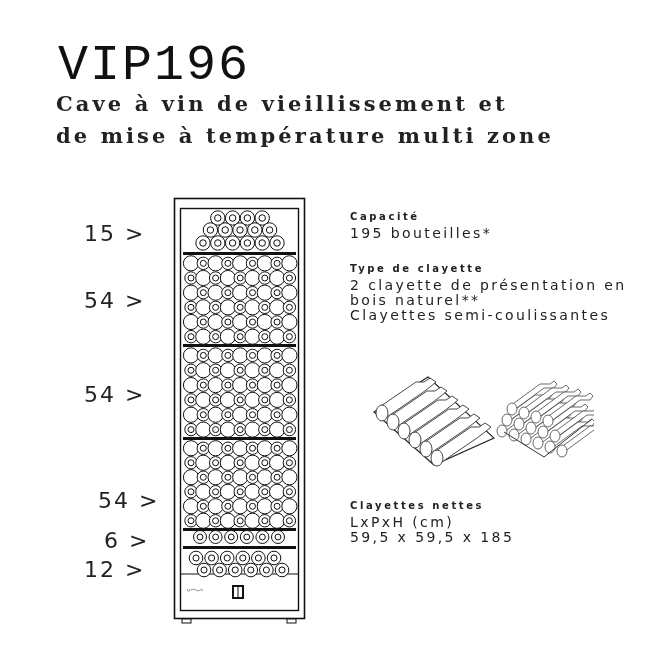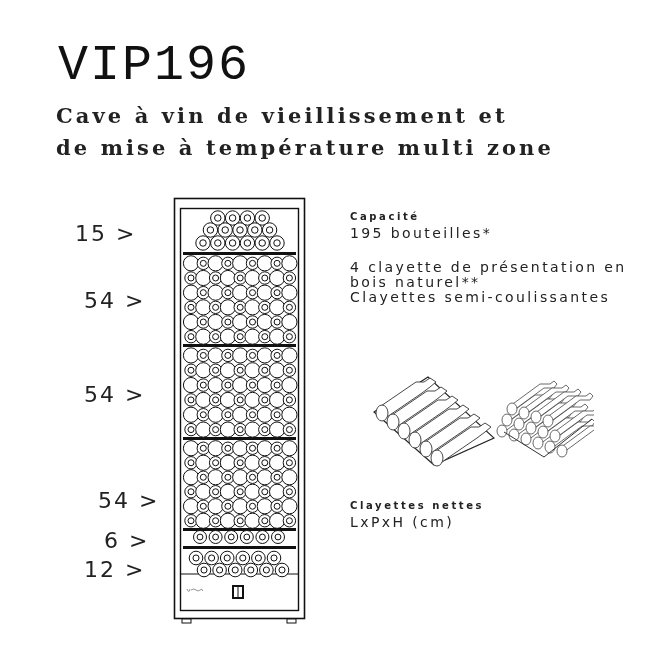--- a/index.html
+++ b/index.html
@@ -5,21 +5,21 @@
     html, body { margin: 0; padding: 0; background: #ffffff; }
     body { width: 650px; height: 650px; position: relative; overflow: hidden; color: #111; }
     .title {
       position: absolute; left: 58px; top: 22px;
       font-family: Liberation Mono, monospace;
       font-size: 50px; line-height: 56px; font-weight: normal; color: #111;
       letter-spacing: 2px;
       margin-top: 16px;
     }
     .subtitle {
-      position: absolute; left: 56px; top: 100px;
+      position: absolute; left: 56px; top: 88px;
       font-family: "DejaVu Serif", "Liberation Serif", serif;
       font-size: 21px; line-height: 32px; font-weight: bold; color: #222;
       letter-spacing: 3.1px;
     }
     .subtitle div { white-space: nowrap; }
     .count-label {
       position: absolute;
       font-family: "DejaVu Sans", "Liberation Sans", sans-serif;
       font-size: 22px; line-height: 24px; color: #222; letter-spacing: 2px;
       white-space: nowrap;
@@ -42,21 +42,21 @@
 </head>
 <body>
 
 <div class="title">VIP196</div>
 
 <div class="subtitle">
   <div>Cave à vin de vieillissement et</div>
   <div>de mise à température multi zone</div>
 </div>
 
-<div class="count-label" style="left:75px; top:222px;">15 &gt;</div>
+<div class="count-label" style="left:84px; top:222px;">15 &gt;</div>
 <div class="count-label" style="left:84px; top:289px;">54 &gt;</div>
 <div class="count-label" style="left:84px; top:383px;">54 &gt;</div>
 <div class="count-label" style="left:98px; top:489px;">54 &gt;</div>
 <div class="count-label" style="left:104px; top:529px;">6 &gt;</div>
 <div class="count-label" style="left:84px; top:558px;">12 &gt;</div>
 
 <svg class="cabinet-svg" id="cabinet" width="140" height="440" viewBox="0 0 140 440" xmlns="http://www.w3.org/2000/svg">
   <g id="cab-frame" fill="none" stroke="#111">
     <rect x="4.5" y="4.5" width="130" height="420" stroke-width="1.6"></rect>
     <rect x="10.5" y="14.5" width="118" height="402" stroke-width="1.4"></rect>
@@ -393,28 +393,30 @@
     <line x1="68" y1="393" x2="68" y2="403" stroke="#111" stroke-width="1"></line>
   </g>
 </svg>
 
 <div class="spec" style="top:208px;">
   <div class="spec-heading">Capacité</div>
   <div class="spec-line">195 bouteilles*</div>
 </div>
 
 <div class="spec" style="top:260px;">
-  <div class="spec-line">4 clayette de présentation en</div>
+  <div class="spec-heading">Type de clayette</div>
+  <div class="spec-line">2 clayette de présentation en</div>
   <div class="spec-line">bois naturel**</div>
   <div class="spec-line">Clayettes semi-coulissantes</div>
 </div>
 
 <div class="spec" style="top:497px;">
   <div class="spec-heading">Clayettes nettes</div>
   <div class="spec-line">LxPxH (cm)</div>
+  <div class="spec-line">59,5 x 59,5 x 185</div>
 </div>
 
 <svg class="bottle-svg" style="left:370px; top:372px;" width="125" height="95" viewBox="0 0 125 95" xmlns="http://www.w3.org/2000/svg">
   <g fill="#fff" stroke="#333" stroke-width="0.9">
     <polygon points="4,40 58,5 124,66 64,93" fill="none" stroke="#222" stroke-width="1.1"></polygon>
     <g id="single-row-bottles">
         <g>
           <path d="M8 36 l38 -26 l8 0 l6 -4 l6 4 l-6 5 l-8 6 l-38 26 z" fill="#fff" stroke="#333" stroke-width="0.9"></path>
           <ellipse cx="12" cy="41" rx="6" ry="8" fill="#fff" stroke="#333" stroke-width="0.9"></ellipse>
         </g>

